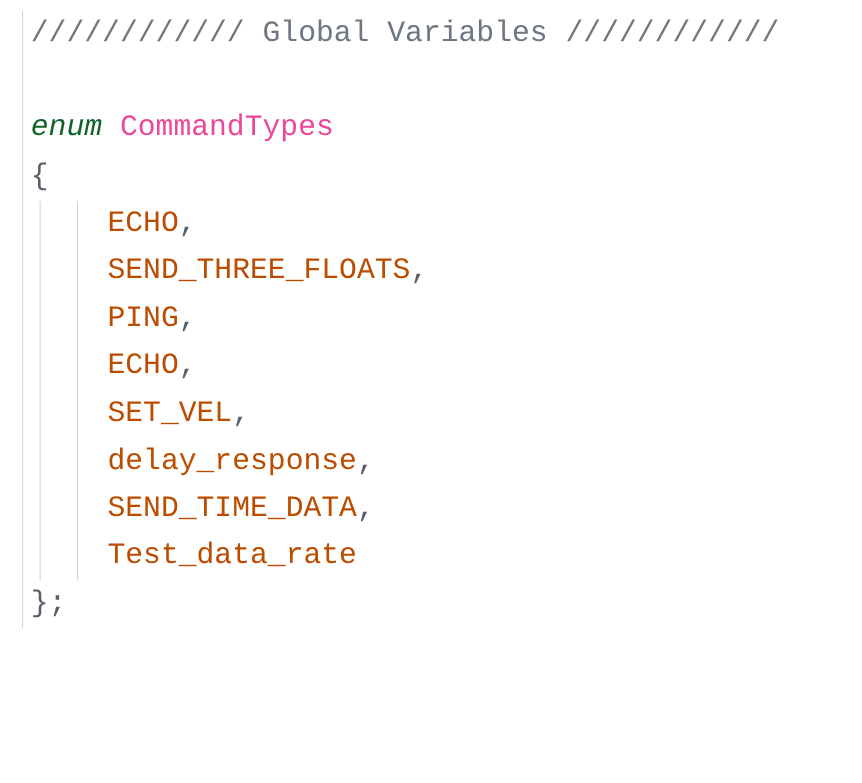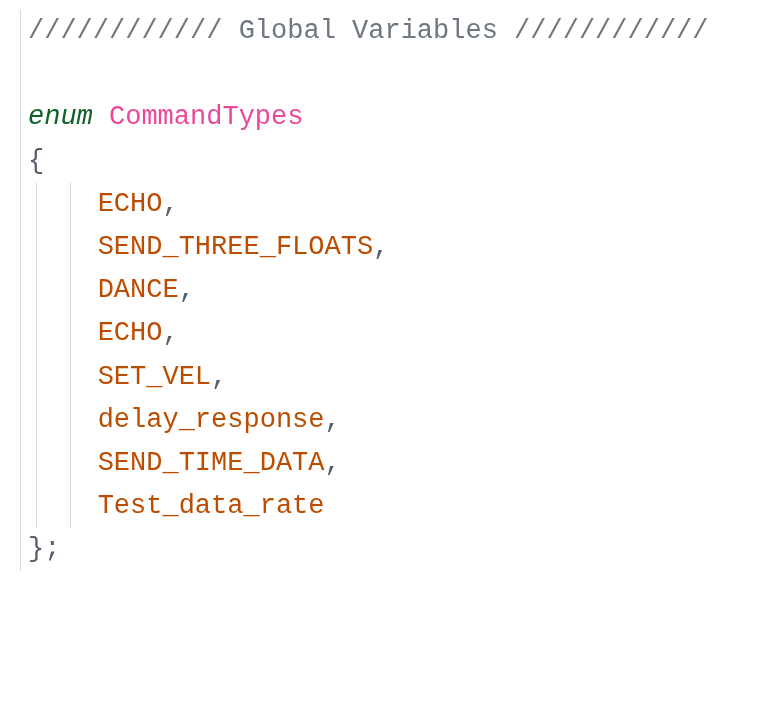--- a/index.html
+++ b/index.html
@@ -76,21 +76,21 @@
   <div class="line"><span class="comment">//////////// Global Variables ////////////</span></div>
   <div class="line">&nbsp;</div>
   <div class="line"><span class="keyword">enum</span><span class="type"> CommandTypes</span></div>
   <div class="line"><span class="punct">{</span></div>
   <div class="body-wrap">
     <div class="vline l1"></div>
     <div class="vline l2"></div>
     <div class="code-content">
       <div class="line"><span class="identifier">ECHO</span><span class="punct">,</span></div>
       <div class="line"><span class="identifier">SEND_THREE_FLOATS</span><span class="punct">,</span></div>
-      <div class="line"><span class="identifier">DANCE</span><span class="punct">,</span></div>
+      <div class="line"><span class="identifier">PING</span><span class="punct">,</span></div>
       <div class="line"><span class="identifier">ECHO</span><span class="punct">,</span></div>
       <div class="line"><span class="identifier">SET_VEL</span><span class="punct">,</span></div>
       <div class="line"><span class="identifier">delay_response</span><span class="punct">,</span></div>
       <div class="line"><span class="identifier">SEND_TIME_DATA</span><span class="punct">,</span></div>
       <div class="line"><span class="identifier">Test_data_rate</span><span class="punct"></span></div>
     </div>
   </div>
   <div class="line"><span class="punct">};</span></div>
 </div>
 

